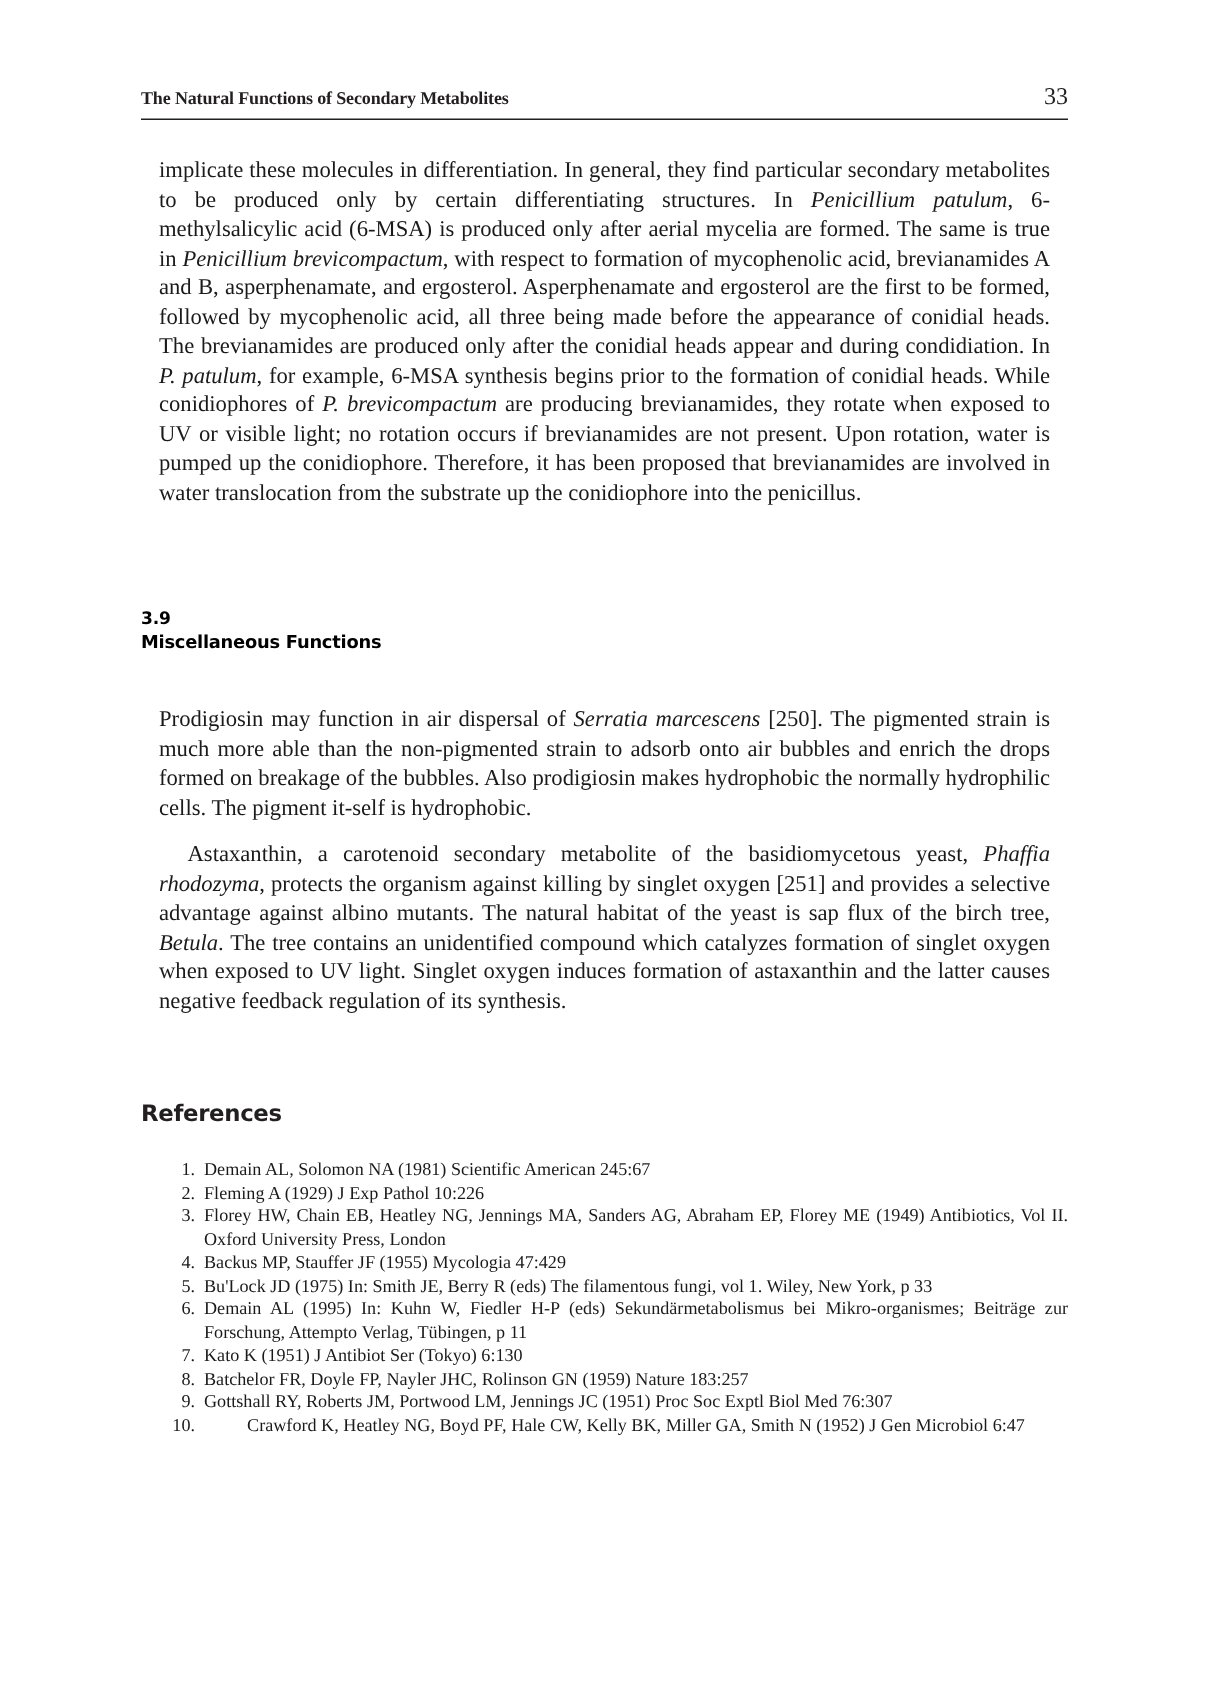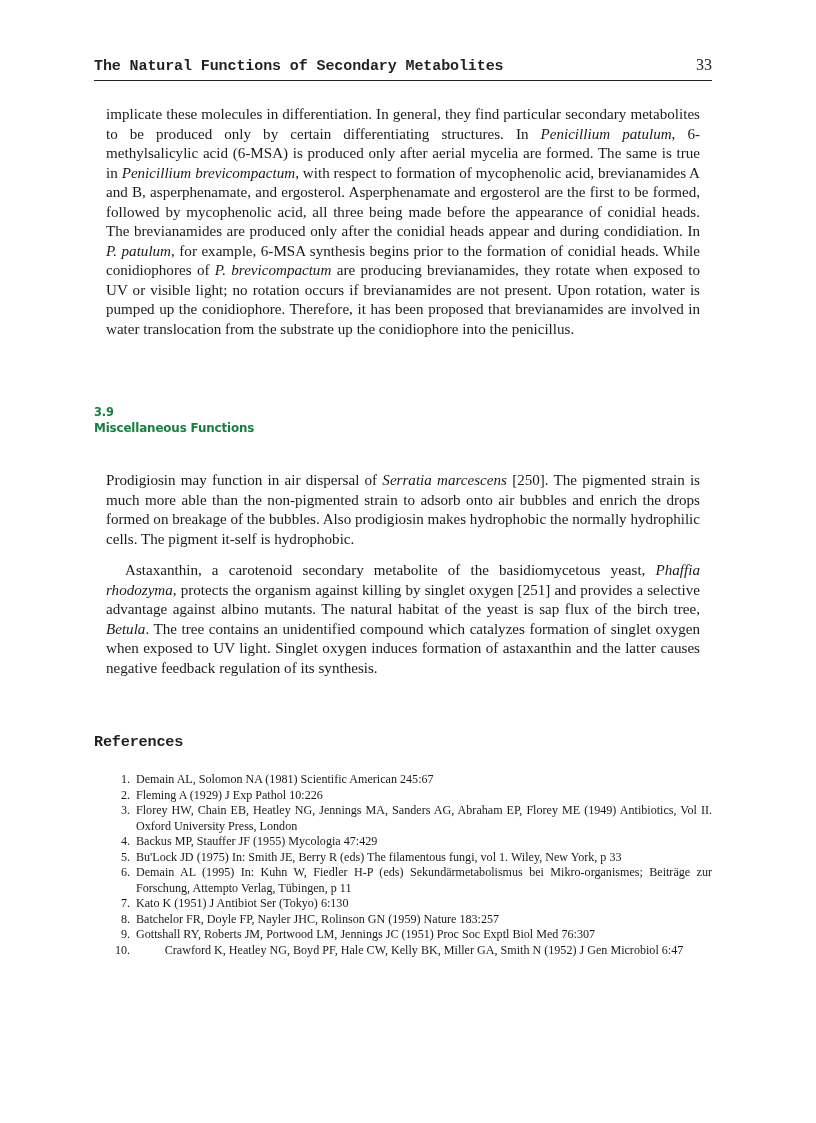--- a/index.html
+++ b/index.html
@@ -28,23 +28,23 @@
     left: 94px;
     top: 56px;
     width: 618px;
     display: flex;
     align-items: baseline;
     justify-content: space-between;
     border-bottom: 1.6px solid #231f20;
     padding-bottom: 5px;
   }
   .runhead-title {
-    font-family: Liberation Mono, monospace;
+    font-family: Liberation Serif, serif;
     font-weight: bold;
-    font-size: 15px;
+    font-size: 12px;
     letter-spacing: -0.1px;
     color: #231f20;
     white-space: nowrap;
   }
   .runhead-folio {
     font-family: "Liberation Serif", "DejaVu Serif", serif;
     font-size: 16px;
     color: #231f20;
   }
 
@@ -68,21 +68,21 @@
   }
   .it { font-style: italic; }
 
   
   .sec-head {
     position: absolute;
     left: 94px;
     width: 618px;
     font-family: "DejaVu Sans", "Liberation Sans", sans-serif;
     font-weight: bold;
-    color: #15803d;
+    color: #000000;
   }
   .sec-num {
     font-size: 11.4px;
     line-height: 16px;
     letter-spacing: -0.1px;
   }
   .sec-title {
     font-size: 11.9px;
     line-height: 17px;
     letter-spacing: -0.15px;
@@ -144,21 +144,21 @@
   <div class="sec-head" style="top: 404px;">
     <div class="sec-num">3.9</div>
     <div class="sec-title">Miscellaneous Functions</div>
   </div>
 
   <div class="body-block" style="top: 459px;">
     <p class="para">Prodigiosin may function in air dispersal of <span class="it">Serratia marcescens</span> [250]. The pigmented strain is much more able than the non-pigmented strain to adsorb onto air bubbles and enrich the drops formed on breakage of the bubbles. Also prodigiosin makes hydrophobic the normally hydrophilic cells. The pigment it-self is hydrophobic.</p>
     <p class="para indent">Astaxanthin, a carotenoid secondary metabolite of the basidiomycetous yeast, <span class="it">Phaffia rhodozyma</span>, protects the organism against killing by singlet oxygen [251] and provides a selective advantage against albino mutants. The natural habitat of the yeast is sap flux of the birch tree, <span class="it">Betula</span>. The tree contains an unidentified compound which catalyzes formation of singlet oxygen when exposed to UV light. Singlet oxygen induces formation of astaxanthin and the latter causes negative feedback regulation of its synthesis.</p>
   </div>
 
-  <div class="refs-head" style="top: 733px; font-family: Liberation Mono, monospace;">References</div>
+  <div class="refs-head" style="top: 733px;">References</div>
 
   <ol class="refs-list" style="top: 772px;">
     <li class="ref-item">
       <span class="ref-num">1.</span>
       <span class="ref-text">Demain AL, Solomon NA (1981) Scientific American 245:67</span>
     </li>
     <li class="ref-item">
       <span class="ref-num">2.</span>
       <span class="ref-text">Fleming A (1929) J Exp Pathol 10:226</span>
     </li>

